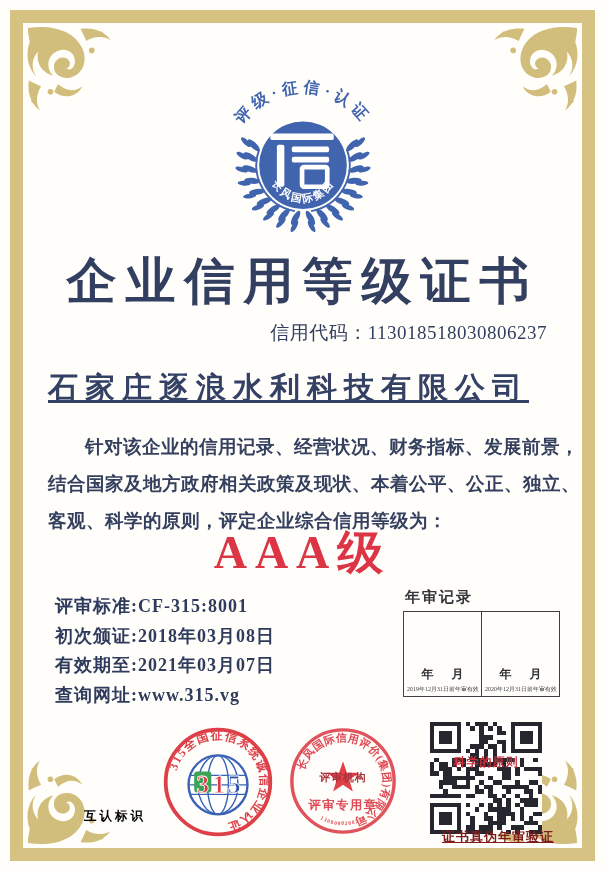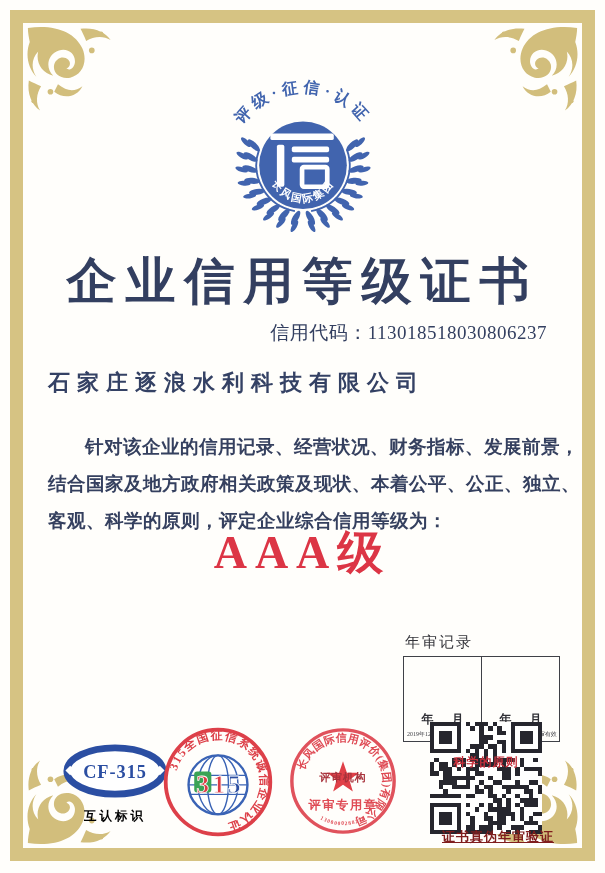--- a/index.html
+++ b/index.html
@@ -26,43 +26,43 @@
     text-align:center; font-size:50px; font-weight:bold; color:#333f60;
     letter-spacing:9px; white-space:nowrap;
   }
   .credit-code {
     position:absolute; right:58px; top:320px;
     font-size:19px; font-weight:normal; color:#333f60; letter-spacing:0.5px;
   }
   .company {
     position:absolute; left:48px; top:368px; width:510px;
     font-family:"Liberation Sans", sans-serif;
-    font-size:22px; font-weight:bold; color:#344164;
-    letter-spacing:7px; white-space:nowrap;
+    font-size:30px; font-weight:bold; color:#344164;
+    letter-spacing:7px; white-space:nowrap;text-decoration:underline;
   }
   .body-par {
     position:absolute; left:48px; top:430px; width:512px;
     font-size:18.5px; font-weight:bold; color:#35405f; line-height:37px;
     letter-spacing:0.5px;
     font-family:Liberation Mono, monospace;
   }
   .body-par .line { white-space:nowrap; }
   .body-par .line.first { text-indent:2em; }
   .rating {
     position:absolute; left:0; top:522px; width:100%;
     text-align:center; font-size:46px; font-weight:bold; color:#dc3545;
     letter-spacing:8px;
   }
   .details {
     position:absolute; left:55px; top:592px;
     font-size:18px; font-weight:bold; color:#2f3b5c; line-height:29.5px;
     letter-spacing:1px;
   }
   .annual { position:absolute; left:403px; top:588px; width:160px; }
-  .annual-title { font-size:15px; font-weight:normal; color:#34343a; letter-spacing:2px; margin-left:2px;margin-top:45px; }
+  .annual-title { font-size:15px; font-weight:bold; color:#34343a; letter-spacing:2px; margin-left:2px; }
   .annual-box {
     margin-top:4px; width:157px; height:86px;
     border:1.5px solid #3f4147; display:flex;
   }
   .annual-cell { position:relative; flex:1; }
   .annual-cell + .annual-cell { border-left:1.5px solid #3f4147; }
   .ym { position:absolute; bottom:13px; left:0; width:100%; display:flex; justify-content:center; gap:18px;
         font-size:12px; font-weight:bold; color:#2e2e34; }
   .annual-note { position:absolute; bottom:2px; left:0; width:100%; text-align:center;
         font-size:6.5px; color:#3a3a40; white-space:nowrap; transform:scale(.92); }
@@ -190,20 +190,26 @@
   <div class="company">石家庄逐浪水利科技有限公司</div>
 
   <div class="body-par">
     <div class="line first">针对该企业的信用记录、经营状况、财务指标、发展前景，</div>
     <div class="line">结合国家及地方政府相关政策及现状、本着公平、公正、独立、</div>
     <div class="line">客观、科学的原则，评定企业综合信用等级为：</div>
   </div>
 
   <div class="rating">AAA级</div>
 
+  <div class="details">
+    <div>评审标准:CF-315:8001</div>
+    <div>初次颁证:2018年03月08日</div>
+    <div>有效期至:2021年03月07日</div>
+    <div>查询网址:www.315.vg</div>
+  </div>
 
   <div class="annual">
     <div class="annual-title">年审记录</div>
     <div class="annual-box">
       <div class="annual-cell">
         <div class="ym">
           <span>年</span>
           <span>月</span>
         </div>
         <div class="annual-note">2019年12月31日前年审有效</div>
@@ -211,28 +217,20 @@
       <div class="annual-cell">
         <div class="ym">
           <span>年</span>
           <span>月</span>
         </div>
         <div class="annual-note">2020年12月31日前年审有效</div>
       </div>
     </div>
   </div>
 
-  <div class="seal seal-cf315">
-    <svg viewBox="0 0 110 56" width="106" height="54">
-      <ellipse cx="55" cy="28" rx="50" ry="24" fill="#ffffff" stroke="#2b4ea2" stroke-width="7"></ellipse>
-      <rect x="5" y="24" width="7" height="7" transform="rotate(45 8.5 27.5)" fill="#ffffff"></rect>
-      <rect x="98" y="24" width="7" height="7" transform="rotate(45 101.5 27.5)" fill="#ffffff"></rect>
-      <text x="55" y="35" text-anchor="middle" font-size="19" font-weight="bold" fill="#2b4ea2" letter-spacing="1" font-family="Liberation Serif, serif">CF-315</text>
-    </svg>
-  </div>
   <div class="cap-cf315">互认标识</div>
 
   <div class="seal seal-globe">
     <svg viewBox="0 0 122 122" width="116" height="116">
       <defs>
         <path id="globeRing" d="M17.5,49.4 A45,45 0 0 1 104.5,72.6 A45,45 0 0 1 17.5,49.4"></path>
       </defs>
       <circle cx="61" cy="61" r="55" fill="none" stroke="#dd4049" stroke-width="4"></circle>
       <text font-size="12.5" font-weight="bold" fill="#dd4049" letter-spacing="1.5" font-family="Liberation Serif, serif">
         <textPath href="#globeRing" startOffset="0%">315全国征信系统诚信企业认证</textPath>

